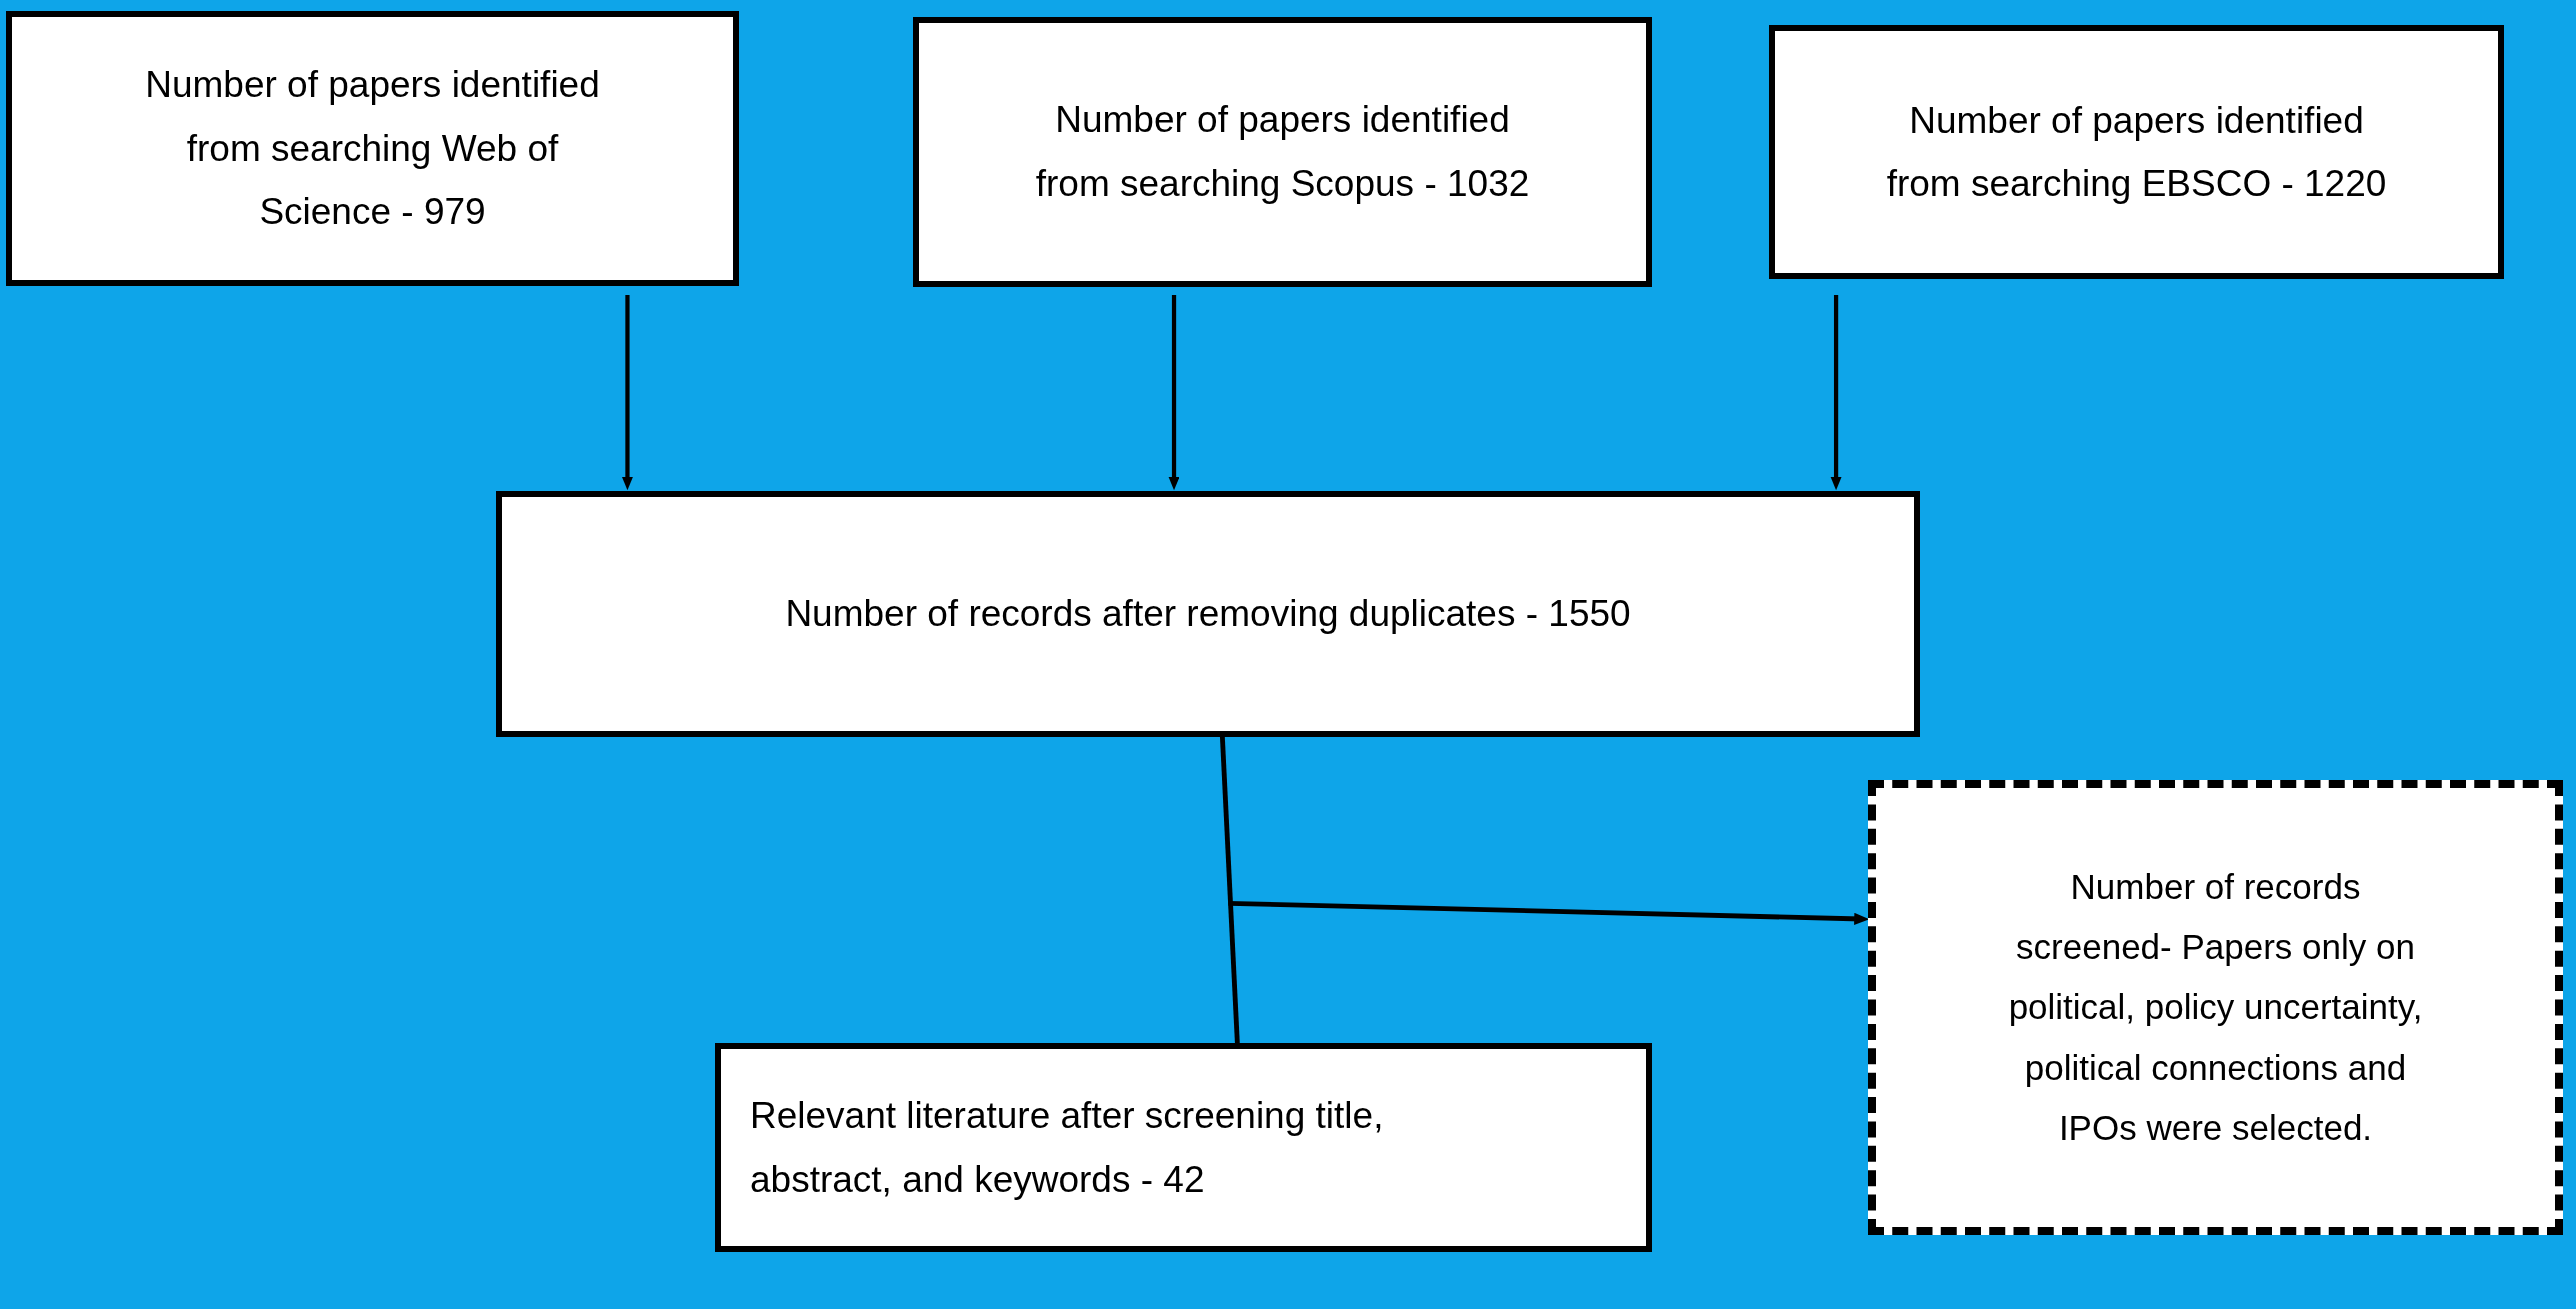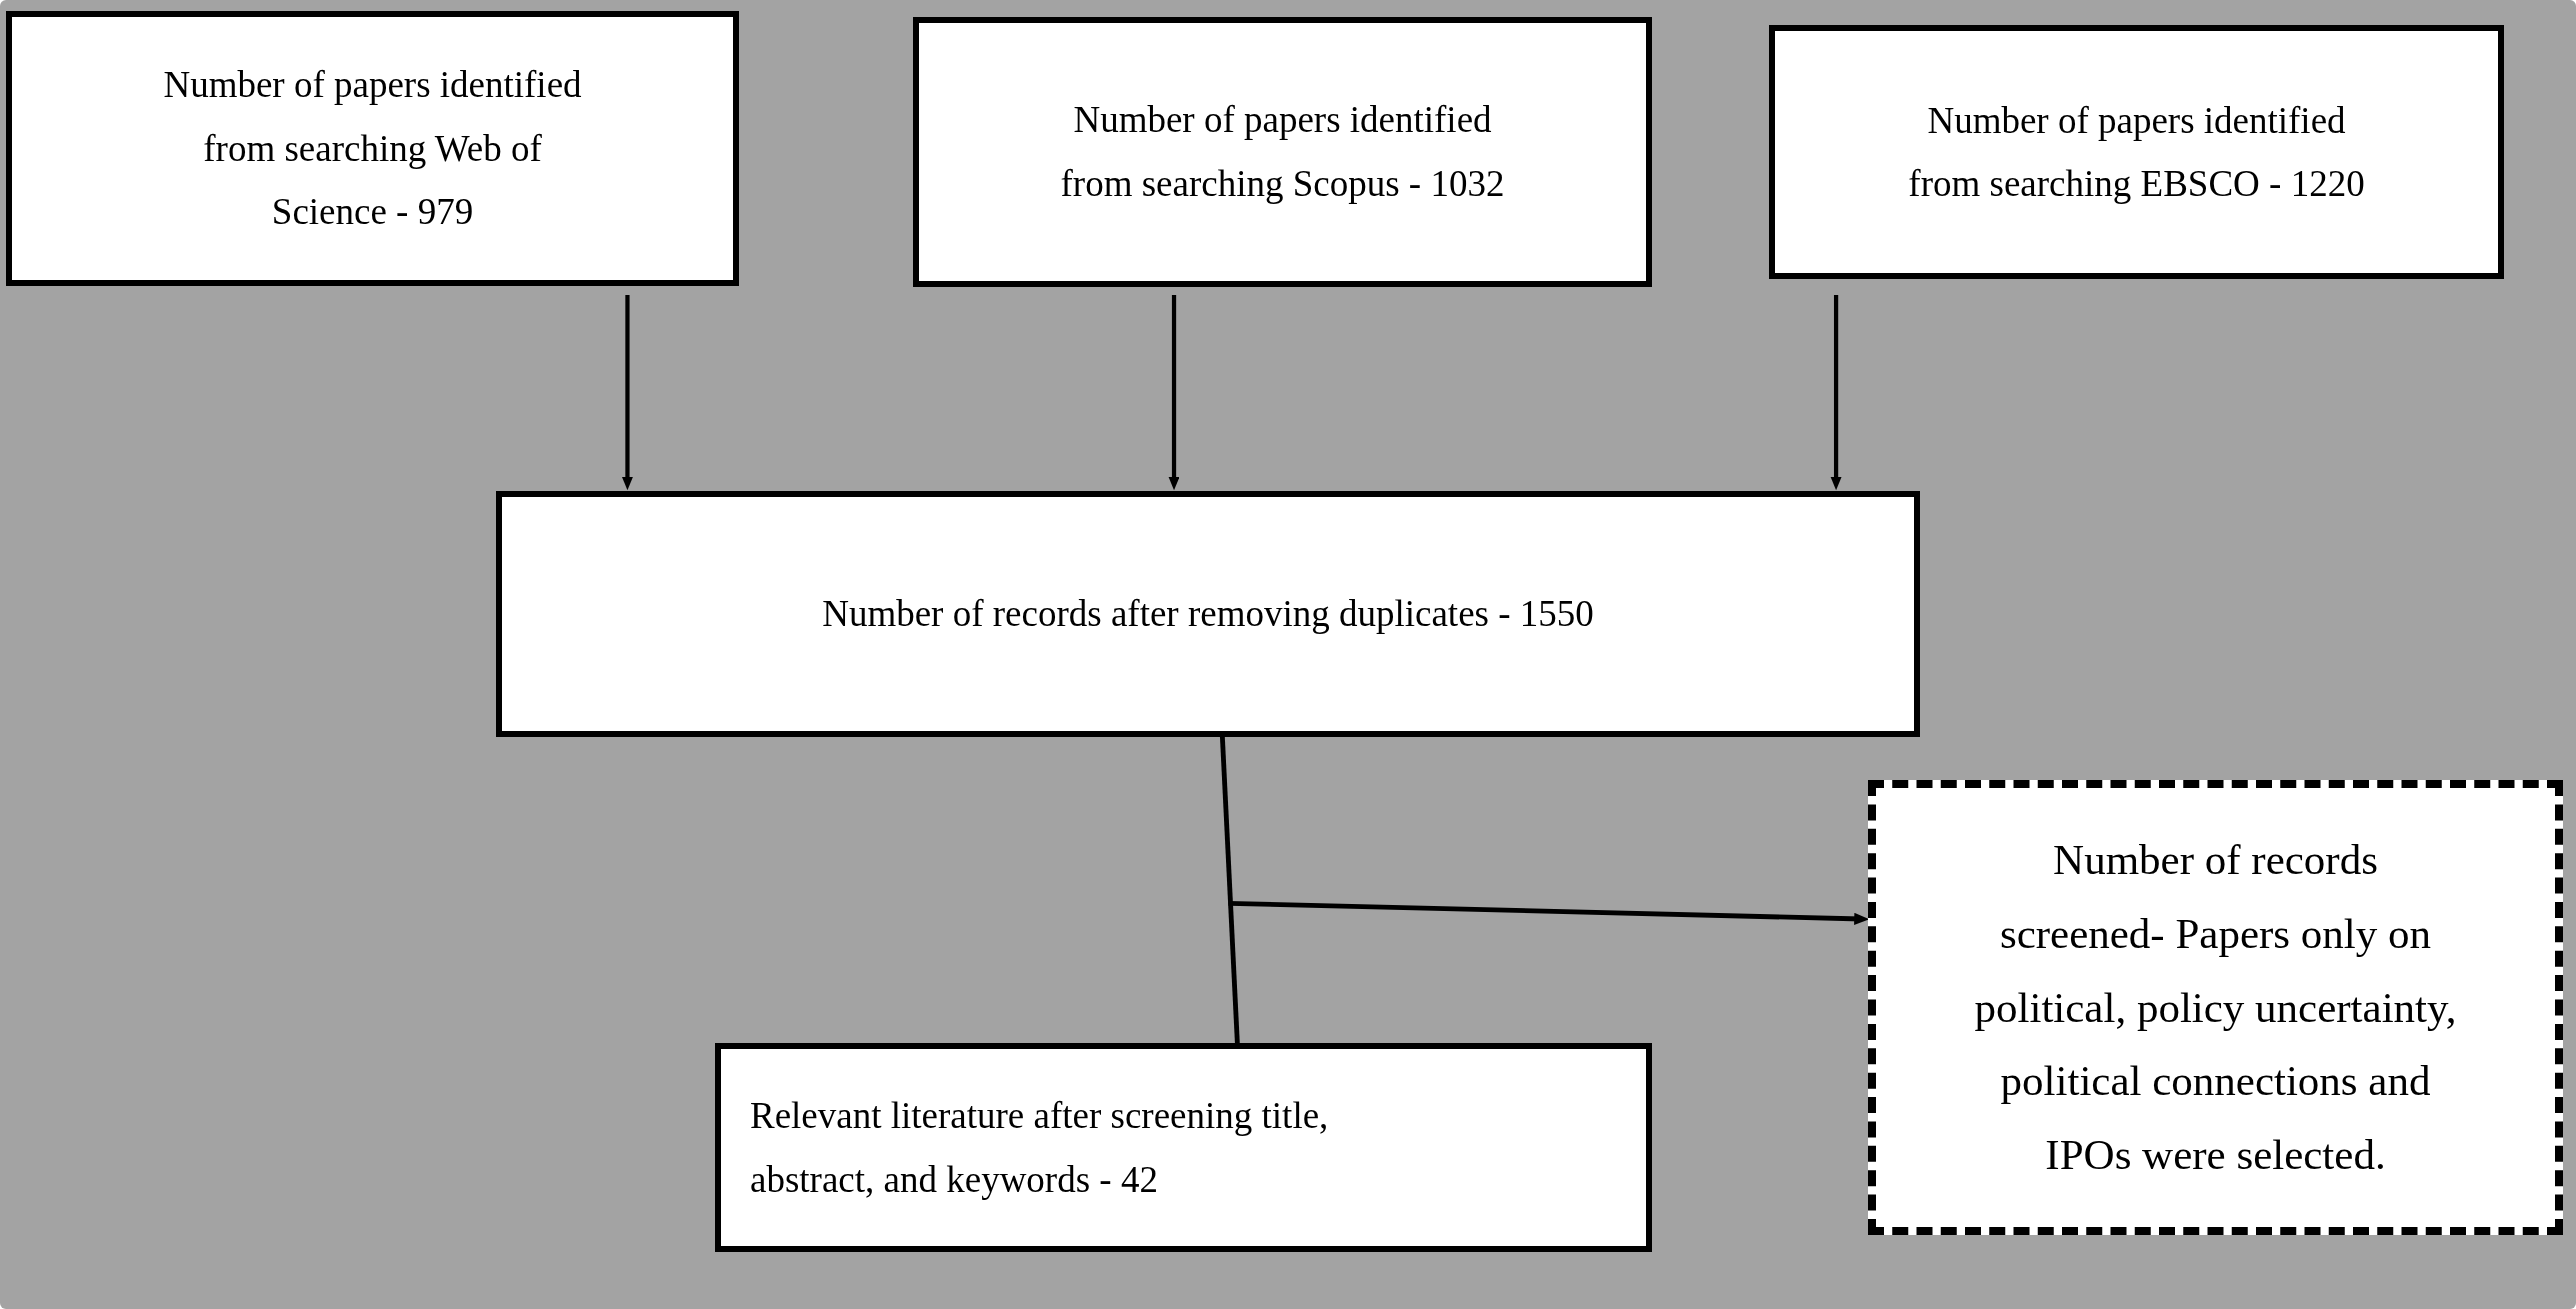--- a/index.html
+++ b/index.html
@@ -4,24 +4,23 @@
 <style>
   html, body {
     margin: 0;
     padding: 0;
     background: #ffffff;
   }
   #stage {
     position: relative;
     width: 2576px;
     height: 1309px;
-    background: #a3a3a3;
+    background: #0ea5e9;
     overflow: hidden;
-    font-family: Liberation Serif, serif;
-    border-radius: 6px;
+    font-family: Liberation Sans, sans-serif;
   }
   .node {
     position: absolute;
     box-sizing: border-box;
     background: #ffffff;
     display: flex;
     align-items: center;
     justify-content: center;
     text-align: center;
     color: #000000;
@@ -39,21 +38,21 @@
     width: 100%;
     white-space: pre-line;
   }
   
   #box-wos   { left: 6px;   top: 11px;   width: 733px; height: 275px; font-size: 37px; }
   #box-scopus{ left: 913px; top: 17px;   width: 739px; height: 270px; font-size: 37px; }
   #box-ebsco { left: 1769px; top: 25.4px;   width: 735px; height: 254px; font-size: 37px; }
   #box-dedup { left: 496px;  top: 491px;  width: 1424px; height: 246px; font-size: 37px; }
   #box-relevant { left: 715px; top: 1043px; width: 937px; height: 209px; font-size: 37px; text-align: left; }
   #box-relevant .txt { text-align: left; padding-left: 13.3px; }
-  #box-screened { left: 1868px; top: 780px; width: 695px; height: 455px; font-size: 43px; align-items: center; }
+  #box-screened { left: 1868px; top: 780px; width: 695px; height: 455px; font-size: 35px; align-items: center; }
 
   #edges {
     position: absolute;
     left: 0;
     top: 0;
     width: 2576px;
     height: 1309px;
     pointer-events: none;
   }
 </style>

